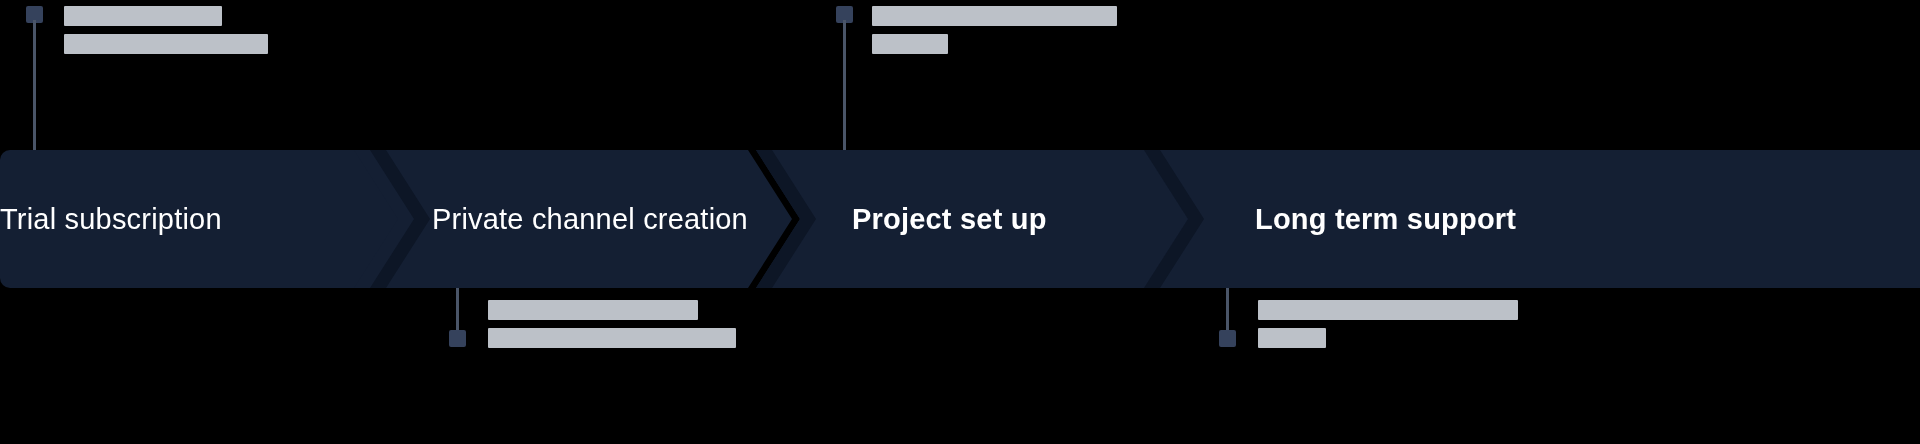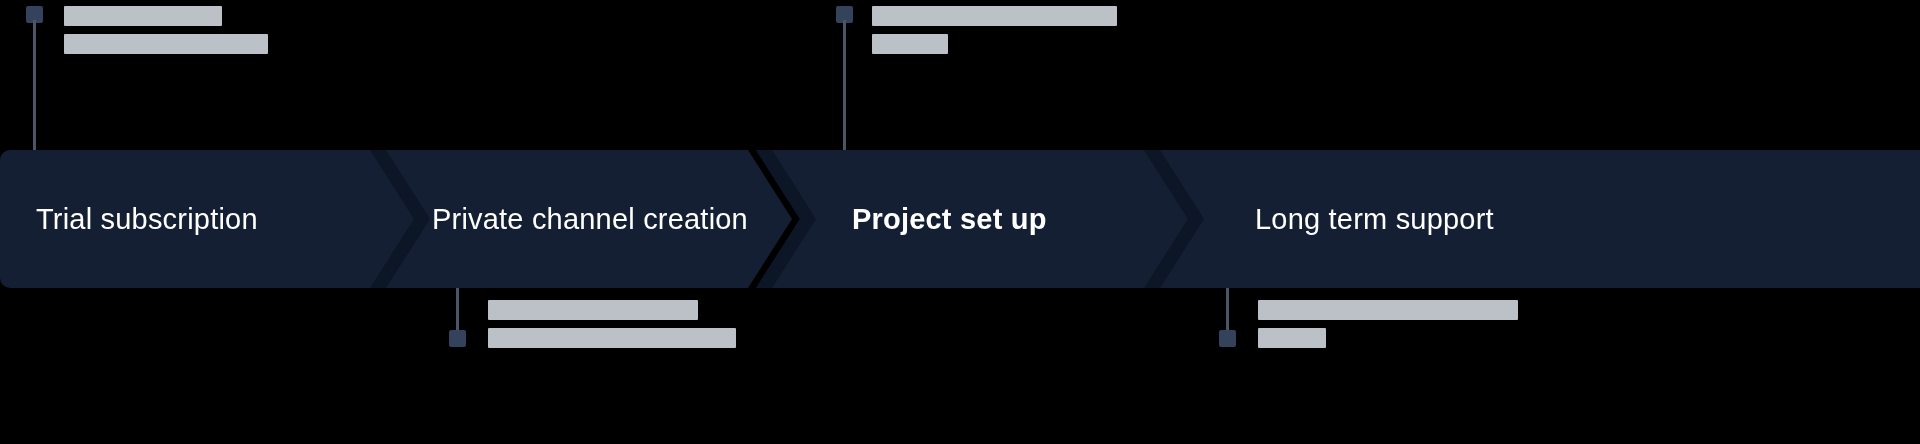--- a/index.html
+++ b/index.html
@@ -121,35 +121,35 @@
   <div class="marker" style="left:836px; top:6px;"></div>
   <div class="connector" style="left:843px; top:20px; height:132px;"></div>
   <div class="annotation" style="left:872px; top:6px;">
     <div class="redline" style="width:245px;"></div>
     <div class="redline" style="width:76px;"></div>
   </div>
 
   <div class="flow">
 
     <div class="step first" style="left:0px; width:414px;">
-      <span class="step-label" style="margin-left:36px;">Trial subscription</span>
+      <span class="step-label" style="">Trial subscription</span>
     </div>
 
     <div class="step mid" style="left:354px; width:438px;">
       <span class="step-label" style="margin-left:78px;">Private channel creation</span>
     </div>
     <div class="overlap" style="left:370px;"></div>
 
     <div class="step mid" style="left:756px; width:434px;">
       <span class="step-label" style="margin-left:96px;font-weight:bold;">Project set up</span>
     </div>
     <div class="overlap" style="left:756px;"></div>
 
     <div class="step last" style="left:1144px; width:820px;">
-      <span class="step-label" style="margin-left:111px;">Long term support</span>
+      <span class="step-label" style="margin-left:111px;font-weight:bold;">Long term support</span>
     </div>
     <div class="overlap" style="left:1144px;"></div>
 
   </div>
 
   <div class="connector" style="left:456px; top:288px; height:46px;"></div>
   <div class="marker" style="left:449px; top:330px;"></div>
   <div class="annotation" style="left:488px; top:300px;">
     <div class="redline" style="width:210px;"></div>
     <div class="redline" style="width:248px;"></div>

